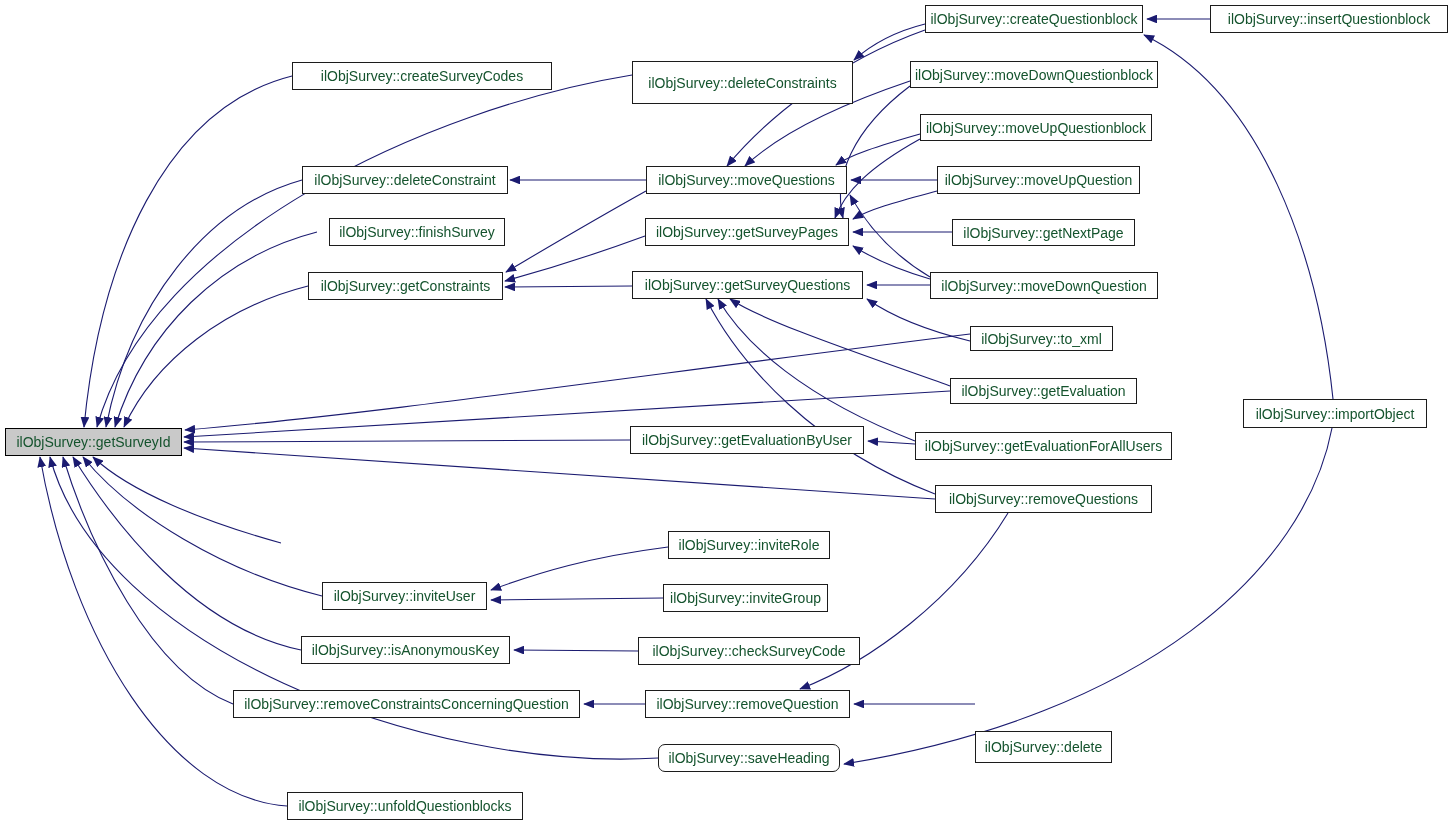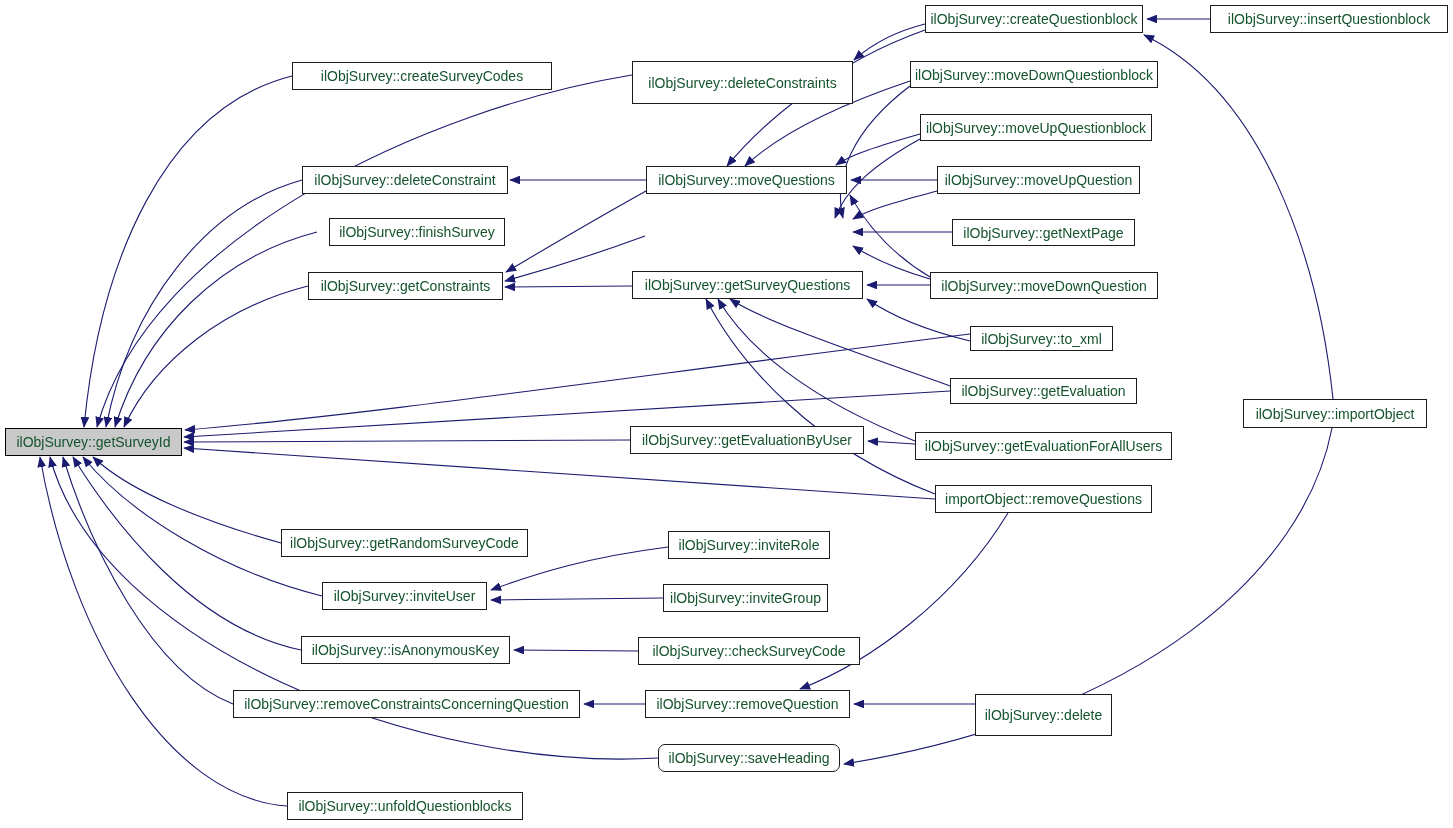--- a/index.html
+++ b/index.html
@@ -69,41 +69,41 @@
       <path d="M 1333,399 C 1318,255 1262,92 1144,35"></path>
       <path d="M 1332,428 C 1305,570 1145,715 844,764"></path>
     </g>
   </svg>
 
   <div class="node focus" style="left:5px;top:428px;width:177px;height:28px;">ilObjSurvey::getSurveyId</div>
   <div class="node" style="left:292px;top:62px;width:260px;height:28px;">ilObjSurvey::createSurveyCodes</div>
   <div class="node" style="left:302px;top:166px;width:206px;height:28px;">ilObjSurvey::deleteConstraint</div>
   <div class="node" style="left:317px;top:218px;width:176px;height:28px;margin-left:12px;">ilObjSurvey::finishSurvey</div>
   <div class="node" style="left:308px;top:272px;width:195px;height:28px;">ilObjSurvey::getConstraints</div>
-  <div class="node" style="left:281px;top:529px;width:247px;height:28px;">ilObjSurvey::getRandomSurveyCode</div>
   <div class="node" style="left:322px;top:582px;width:165px;height:28px;">ilObjSurvey::inviteUser</div>
   <div class="node" style="left:301px;top:636px;width:209px;height:28px;">ilObjSurvey::isAnonymousKey</div>
   <div class="node" style="left:233px;top:690px;width:347px;height:28px;">ilObjSurvey::removeConstraintsConcerningQuestion</div>
   <div class="node" style="left:287px;top:792px;width:236px;height:28px;">ilObjSurvey::unfoldQuestionblocks</div>
   <div class="node" style="left:632px;top:61px;width:221px;height:43px;">ilObjSurvey::deleteConstraints</div>
   <div class="node" style="left:646px;top:166px;width:201px;height:28px;">ilObjSurvey::moveQuestions</div>
+  <div class="node" style="left:645px;top:218px;width:204px;height:28px;">ilObjSurvey::getSurveyPages</div>
   <div class="node" style="left:632px;top:271px;width:231px;height:28px;">ilObjSurvey::getSurveyQuestions</div>
   <div class="node" style="left:630px;top:426px;width:234px;height:28px;">ilObjSurvey::getEvaluationByUser</div>
   <div class="node" style="left:668px;top:531px;width:162px;height:28px;">ilObjSurvey::inviteRole</div>
   <div class="node" style="left:663px;top:584px;width:165px;height:28px;">ilObjSurvey::inviteGroup</div>
   <div class="node" style="left:638px;top:637px;width:222px;height:28px;">ilObjSurvey::checkSurveyCode</div>
   <div class="node" style="left:645px;top:690px;width:205px;height:28px;">ilObjSurvey::removeQuestion</div>
   <div class="node" style="left:658px;top:744px;width:182px;height:28px;border-radius:7px;">ilObjSurvey::saveHeading</div>
   <div class="node" style="left:925px;top:5px;width:218px;height:28px;">ilObjSurvey::createQuestionblock</div>
   <div class="node" style="left:1210px;top:5px;width:238px;height:28px;">ilObjSurvey::insertQuestionblock</div>
   <div class="node" style="left:910px;top:61px;width:248px;height:27px;">ilObjSurvey::moveDownQuestionblock</div>
   <div class="node" style="left:920px;top:114px;width:232px;height:27px;">ilObjSurvey::moveUpQuestionblock</div>
   <div class="node" style="left:937px;top:166px;width:203px;height:28px;">ilObjSurvey::moveUpQuestion</div>
   <div class="node" style="left:952px;top:219px;width:183px;height:27px;">ilObjSurvey::getNextPage</div>
   <div class="node" style="left:930px;top:272px;width:228px;height:27px;">ilObjSurvey::moveDownQuestion</div>
   <div class="node" style="left:970px;top:326px;width:143px;height:25px;">ilObjSurvey::to_xml</div>
   <div class="node" style="left:950px;top:378px;width:187px;height:26px;">ilObjSurvey::getEvaluation</div>
   <div class="node" style="left:915px;top:432px;width:257px;height:28px;">ilObjSurvey::getEvaluationForAllUsers</div>
-  <div class="node" style="left:935px;top:485px;width:217px;height:28px;">importObject::removeQuestions</div>
-  <div class="node" style="left:975px;top:694px;width:137px;height:42px;">ilObjSurvey::delete</div>
+  <div class="node" style="left:935px;top:485px;width:217px;height:28px;">ilObjSurvey::removeQuestions</div>
+  <div class="node" style="left:975px;top:731px;width:137px;height:32px;">ilObjSurvey::delete</div>
   <div class="node" style="left:1243px;top:399px;width:184px;height:29px;">ilObjSurvey::importObject</div>
 
 </div>
 
 </body></html>

